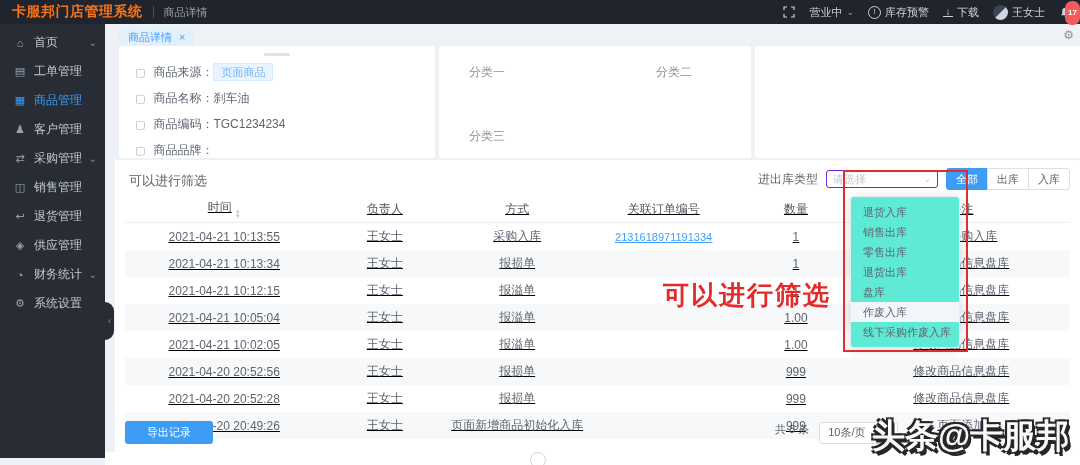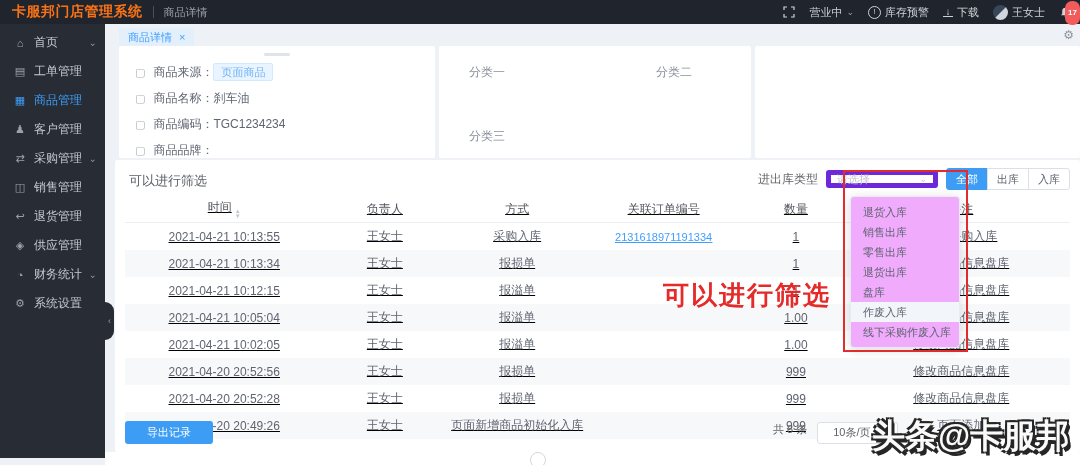--- a/index.html
+++ b/index.html
@@ -48,21 +48,21 @@
   .info-row{display:flex;align-items:center;padding:3px 0 3px 16px;font-size:12px;color:#5f6572;height:20px;}
   .i-ic{color:#aab0ba;margin-right:8px;font-size:11px;line-height:1;}
   .i-label{white-space:nowrap;}
   .tag{background:#e8f4ff;border:1px solid #d3e9fd;color:#74b4f5;font-size:11px;padding:0 7px;border-radius:2px;line-height:16px;}
   .cat-grid{display:grid;grid-template-columns:140px 1fr;padding:18px 0 0 30px;row-gap:16px;font-size:12px;color:#8a8f99;gap:47px;}
   
   .inv{position:absolute;left:10px;right:0;top:136px;height:292px;background:#fff;border-radius:2px;}
   .inv-title{position:absolute;left:14px;top:12px;font-size:13px;color:#5a5f66;}
   .filter-bar{position:absolute;top:8px;right:10px;display:flex;align-items:center;gap:8px;z-index:5;}
   .f-label{font-size:12px;color:#606266;white-space:nowrap;}
-  .sel{width:112px;height:18px;border:5px solid #6d28d9;border-radius:3px;background:#fff;display:flex;
+  .sel{width:112px;height:18px;border:1px solid #6d28d9;border-radius:3px;background:#fff;display:flex;
        align-items:center;justify-content:space-between;padding:0 6px;box-sizing:border-box;cursor:pointer;}
   .ph{color:#bfc4cc;font-size:11px;}
   .sel-caret{color:#c0c4cc;font-size:9px;}
   .btn-group{display:flex;}
   .seg{height:22px;border:1px solid #dcdfe6;background:#fff;color:#5f6470;font-size:11px;padding:0 9px;
        cursor:pointer;font-family:inherit;}
   .seg+.seg{margin-left:-1px;}
   .seg:first-child{border-radius:3px 0 0 3px;}
   .seg:last-child{border-radius:0 3px 3px 0;}
   .seg-active{background:#3d9df5;border-color:#3d9df5;color:#fff;}
@@ -70,24 +70,24 @@
   table{width:100%;border-collapse:collapse;table-layout:fixed;text-decoration:underline;}
   th{font-size:12px;color:#53575e;font-weight:normal;height:24px;border-bottom:1px solid #ebeef5;text-align:center;}
   td{font-size:12px;color:#5f6470;height:25px;text-align:center;white-space:nowrap;overflow:hidden;margin-top:36px;}
   tr.alt{background:#f7f8fa;}
   .lnk{color:#409eff;text-decoration:underline;font-size:11px;cursor:pointer;}
   .sort{display:inline-flex;flex-direction:column;margin-left:3px;vertical-align:-2px;cursor:pointer;}
   .sort i{font-style:normal;font-size:6px;line-height:5px;color:#c0c4cc;}
   .inv-footer{position:absolute;left:10px;right:10px;bottom:8px;display:flex;align-items:center;justify-content:space-between;}
   .export{background:#3d9df5;color:#fff;border:none;border-radius:3px;font-size:11px;padding:4px 22px;cursor:pointer;font-family:inherit;}
   .pg{display:flex;align-items:flex-start;gap:10px;margin-right:172px;font-size:11px;color:#606266;}
-  .pgsel{border:1px solid #dcdfe6;border-radius:3px;height:22px;display:flex;align-items:center;gap:4px;
-         padding:0 15px;font-size:11px;color:#606266;background:#fff;box-sizing:border-box;cursor:pointer;}
-  
-  .dropdown{position:absolute;left:850px;top:196px;width:108px;background:#f0abfc;border:1px solid #e8ebf0;
+  .pgsel{border:1px solid #dcdfe6;border-radius:3px;height:22px;display:flex;align-items:center;gap:16px;
+         padding:0 8px;font-size:11px;color:#606266;background:#fff;box-sizing:border-box;cursor:pointer;}
+  
+  .dropdown{position:absolute;left:850px;top:196px;width:108px;background:#5eead4;border:1px solid #e8ebf0;
             border-radius:4px;box-shadow:0 2px 12px rgba(0,0,0,.14);padding:5px 0;z-index:20;}
   .dd-item{height:20px;line-height:20px;padding:0 12px;font-size:11px;color:#5f6470;cursor:pointer;white-space:nowrap;}
   .dd-item.hl{background:#f2f5f9;}
   .red-rect{position:absolute;left:843px;top:170px;width:121px;height:178px;border:2px solid #e02c2c;
             z-index:30;pointer-events:none;}
   .red-note{position:absolute;left:663px;top:278px;font-size:26px;font-weight:bold;color:#e52a2a;
             z-index:30;letter-spacing:2px;white-space:nowrap;}
   .watermark{position:absolute;left:872px;top:414px;font-size:33px;font-weight:bold;color:#fafafa;z-index:45;
              white-space:nowrap;text-shadow:-2px -2px 0 #262626,2px -2px 0 #262626,-2px 2px 0 #262626,
              2px 2px 0 #262626,3px 4px 0 #262626;}

